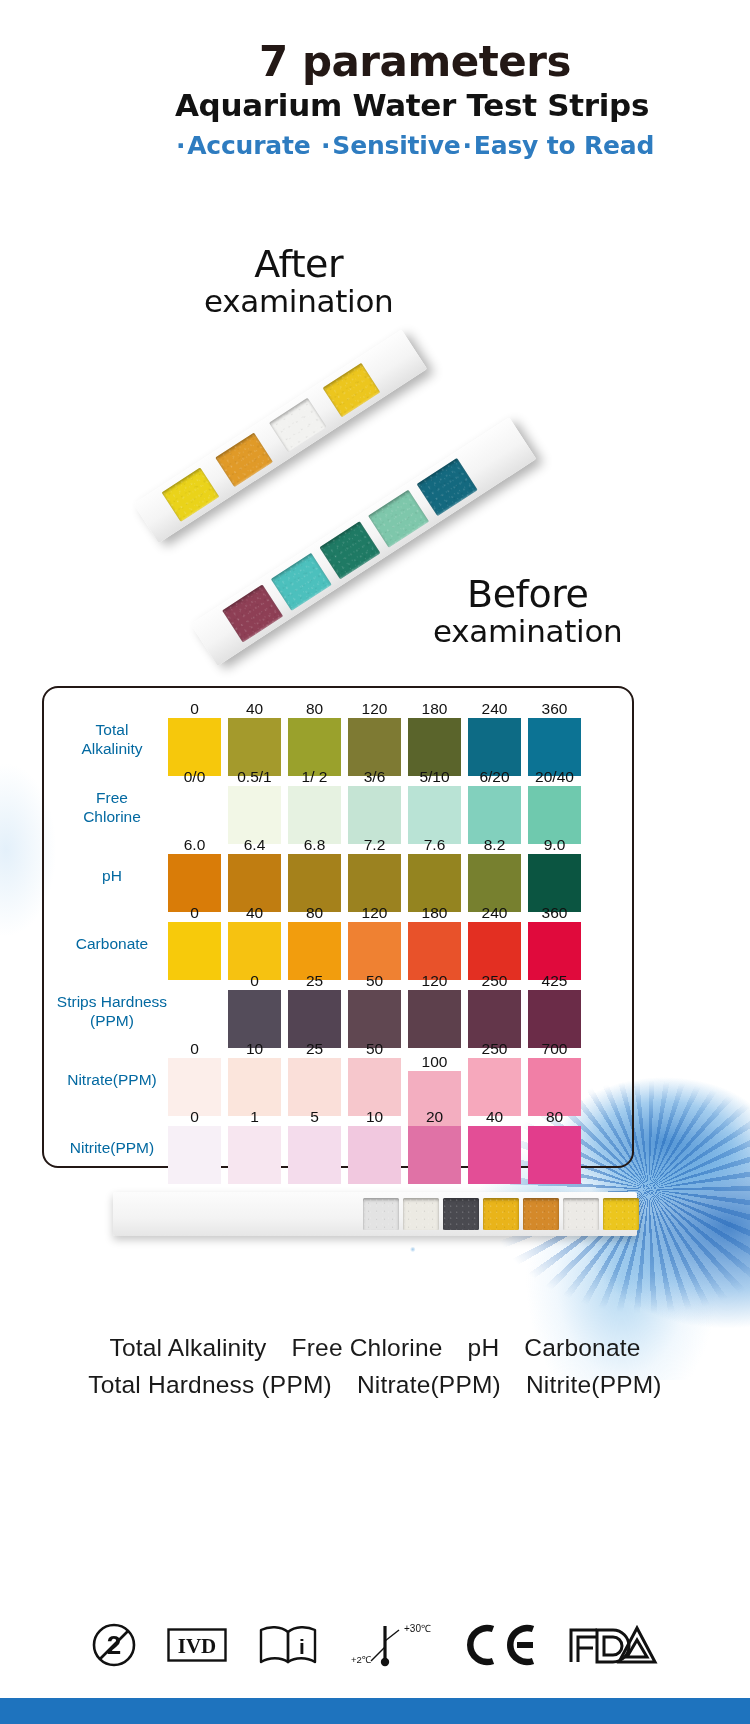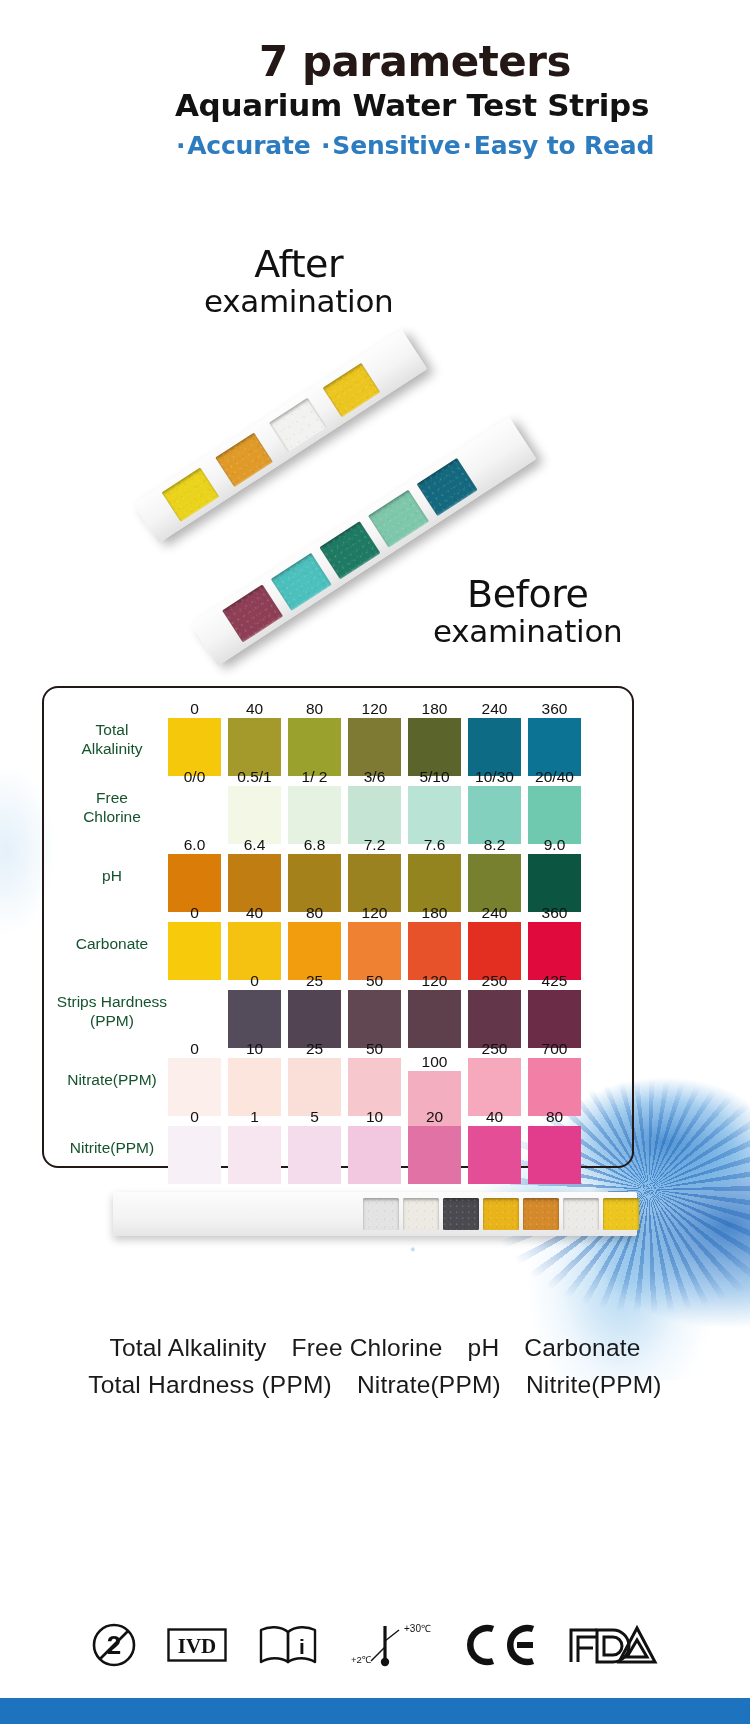--- a/index.html
+++ b/index.html
@@ -213,21 +213,21 @@
     left: 6px;
     top: 0;
     width: 128px;
     height: 68px;
     display: flex;
     align-items: center;
     justify-content: center;
     text-align: center;
     font-family: "Liberation Sans", sans-serif;
     font-size: 15.5px;
-    color: #14532d;
+    color: #0369a1;
     line-height: 1.22;
   }
   .cell {
     position: absolute;
     width: 53px;
     height: 68px;
   }
   .cell .tick {
     position: absolute;
     top: -18px;
@@ -441,21 +441,21 @@
         </div>
         <div class="cell" style="left: 306px; top: 14px; height: 58px;">
           <div class="tick">3/6</div>
           <div class="sw" style="height: 58px; background: rgb(197, 228, 212);"></div>
         </div>
         <div class="cell" style="left: 366px; top: 14px; height: 58px;">
           <div class="tick">5/10</div>
           <div class="sw" style="height: 58px; background: rgb(185, 227, 213);"></div>
         </div>
         <div class="cell" style="left: 426px; top: 14px; height: 58px;">
-          <div class="tick">10/30</div>
+          <div class="tick">6/20</div>
           <div class="sw" style="height: 58px; background: rgb(130, 208, 189);"></div>
         </div>
         <div class="cell" style="left: 486px; top: 14px; height: 58px;">
           <div class="tick">20/40</div>
           <div class="sw" style="height: 58px; background: rgb(111, 201, 174);"></div>
         </div>
       </div>
       <div class="crow" style="top: 154px; height: 72px;">
         <div class="crow-name" style="height: 72px;">
           <div>

